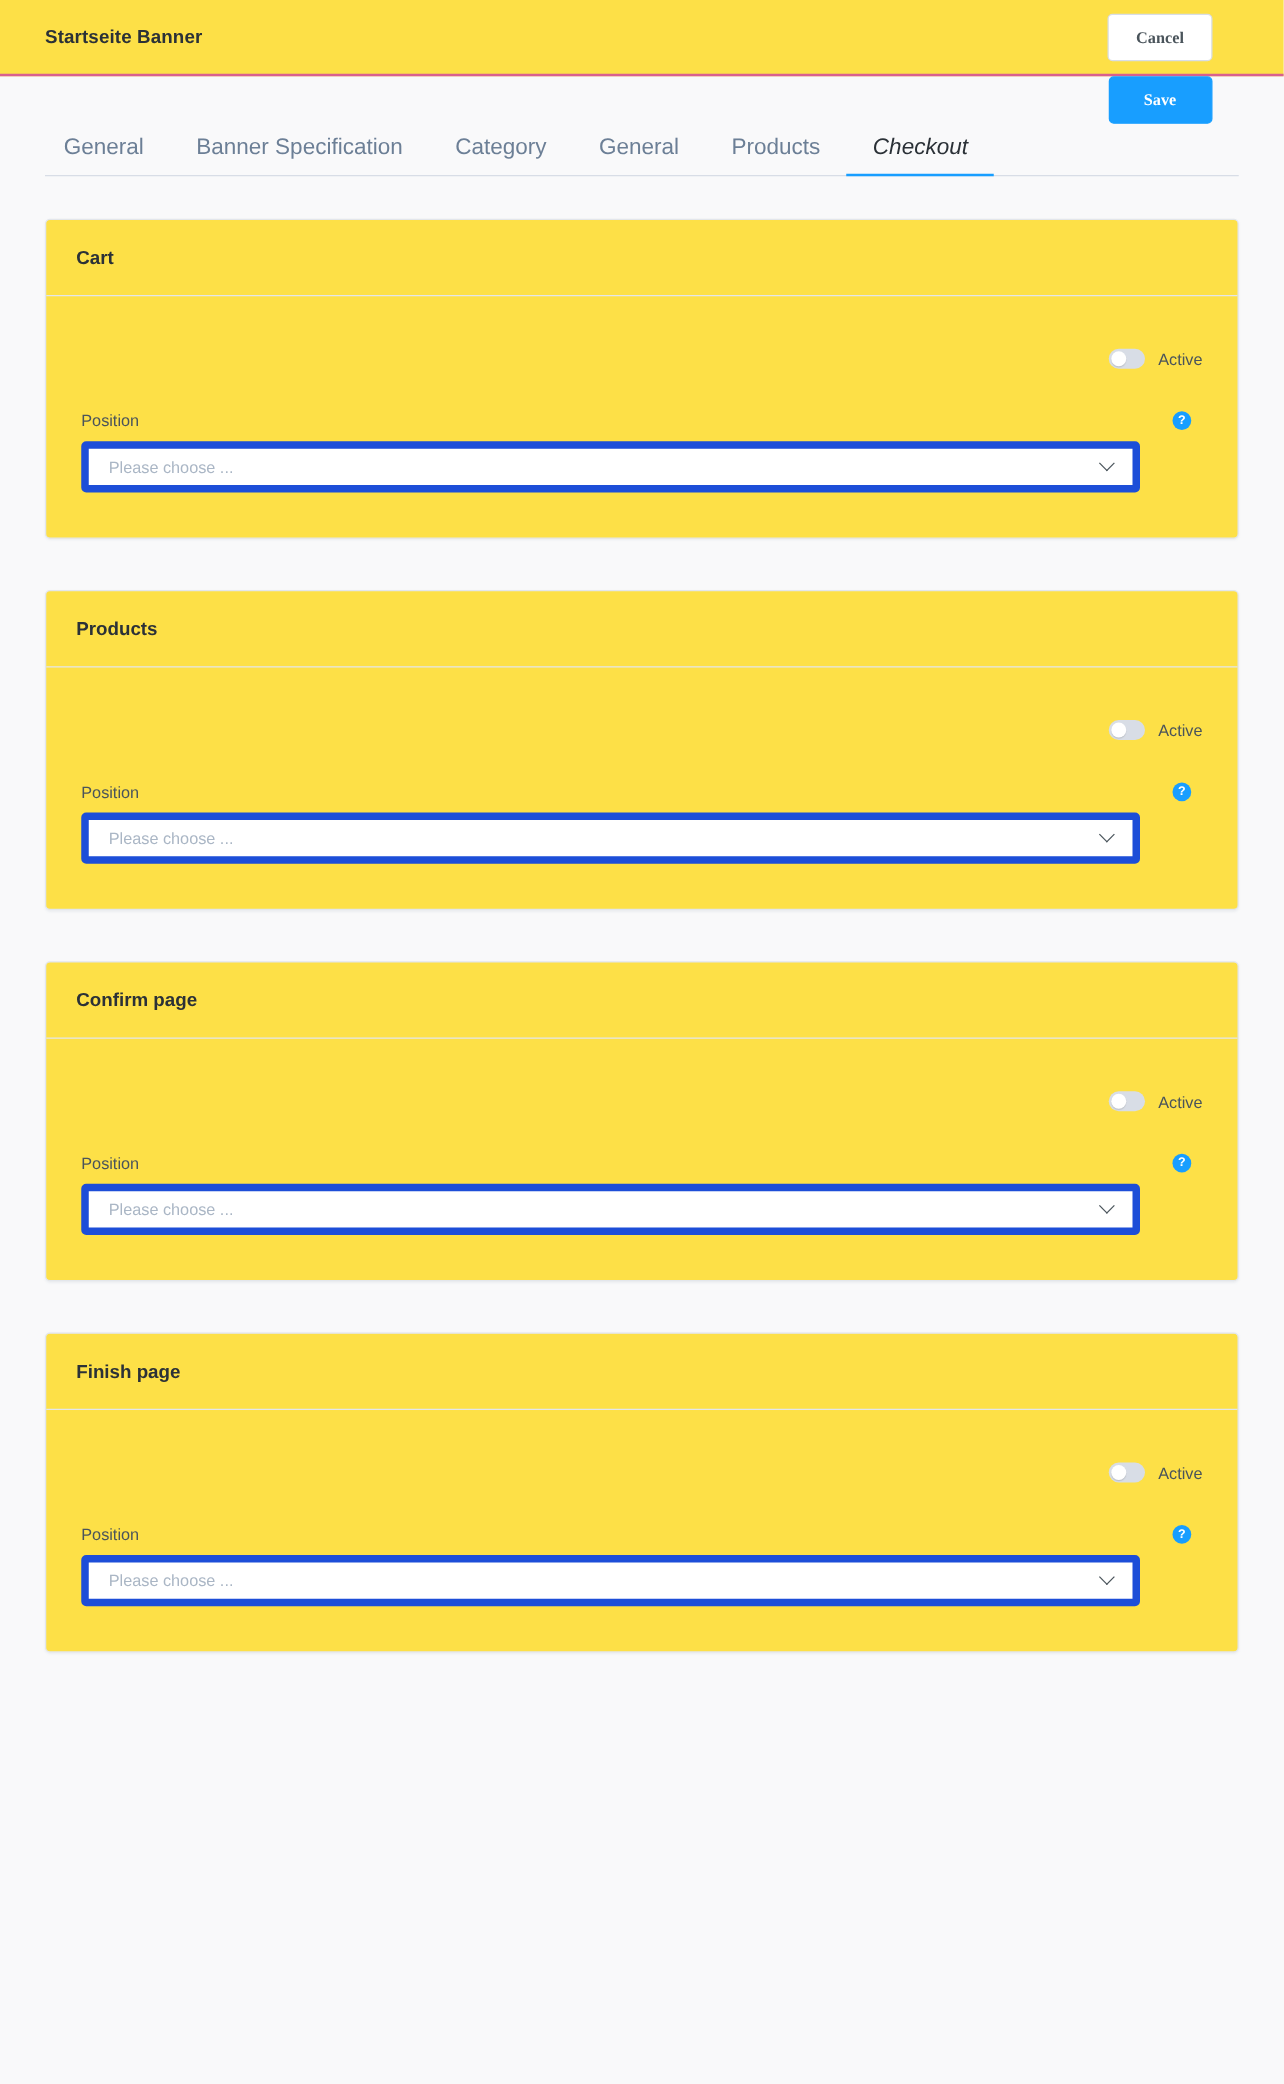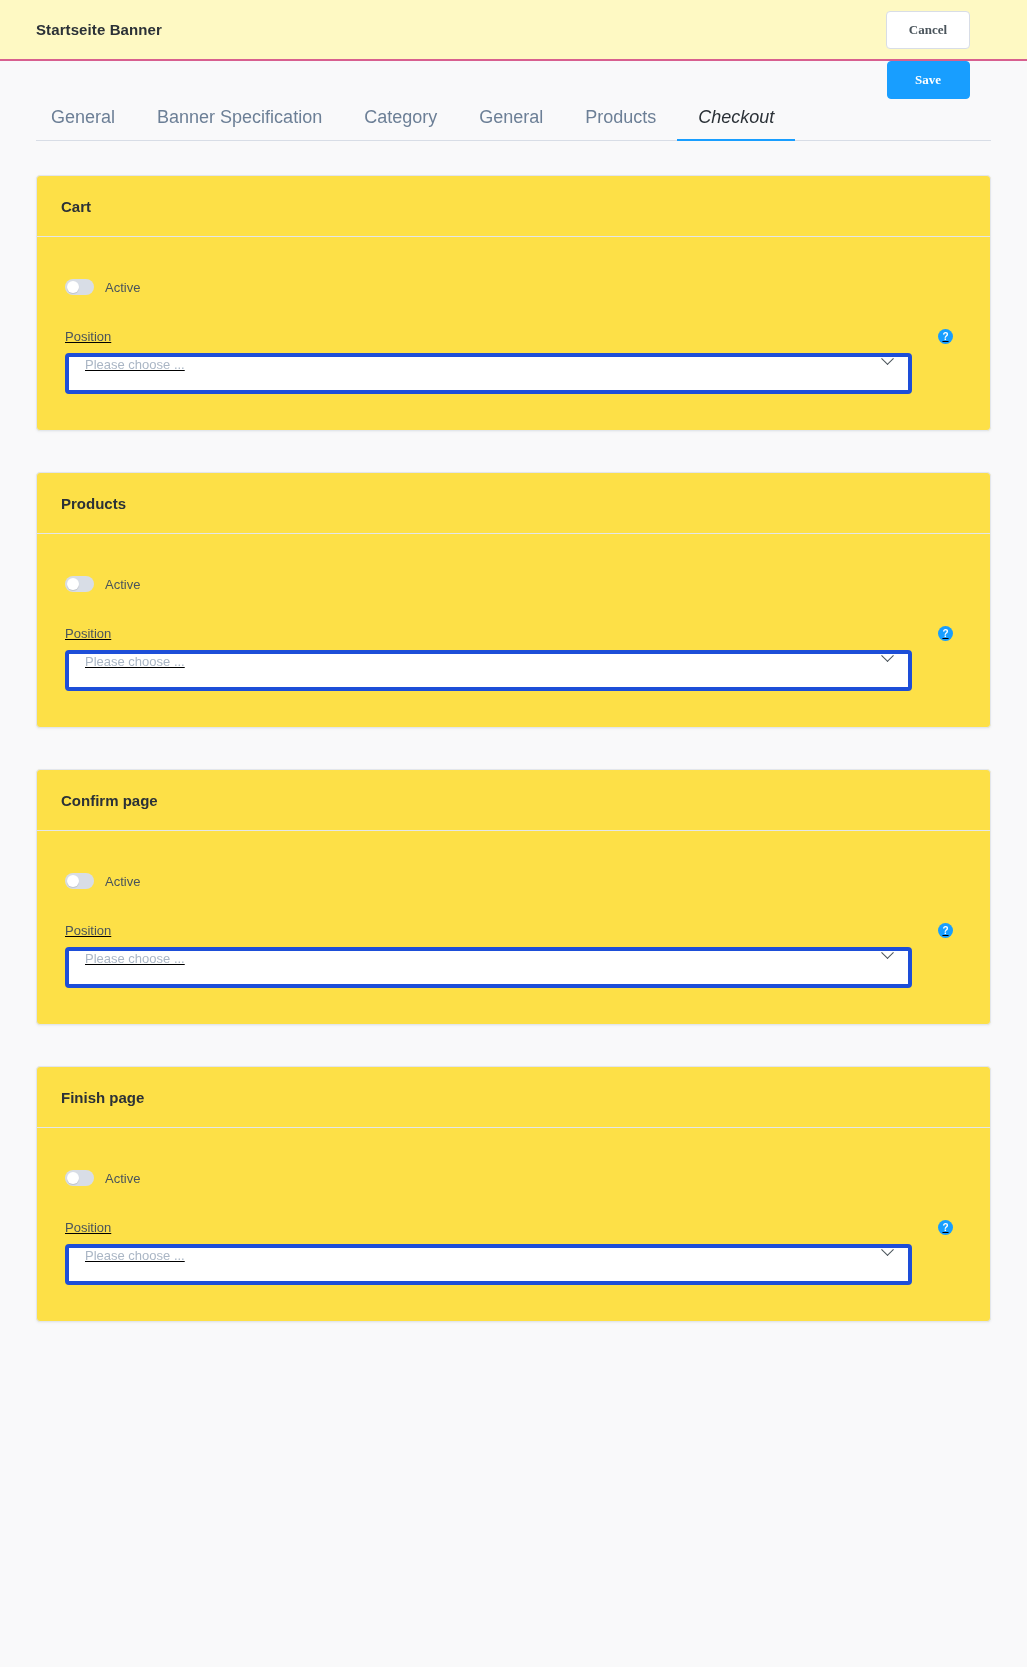--- a/index.html
+++ b/index.html
@@ -9,21 +9,21 @@
     height: 1667px;
     background: #f9f9fa;
     font-family: "Liberation Sans", sans-serif;
     -webkit-font-smoothing: antialiased;
   }
 
   
   .smart-bar {
     position: relative;
     height: 61px;
-    background: #fef9c3;
+    background: #fde047;
     display: flex;
     align-items: center;
     padding: 0 30px 0 36px;
     border-bottom: 2px solid #d8608f;
   }
 
   .smart-bar-title {
     font-size: 15px;
     font-weight: bold;
     color: #2b3137;
@@ -139,20 +139,21 @@
   .card-body {
     padding: 42px 28px 36px 28px;
   }
 
   
   .field-switch {
     display: flex;
     align-items: center;
     gap: 11px;
     margin-bottom: 34px;
+    justify-content: flex-end;
   }
   .switch {
     width: 29px;
     height: 16px;
     border-radius: 8px;
     background: #d8dde6;
     position: relative;
     flex: 0 0 auto;
     cursor: pointer;
   }
@@ -165,21 +166,20 @@
     box-shadow: 0 1px 1px rgba(0,0,0,.12);
   }
   .switch-label {
     font-size: 13px;
     color: #4a545b;
   }
 
   
   .field {
     position: relative;
-    text-decoration: underline;
   }
   .field-label-row {
     display: flex;
     align-items: center;
     margin-bottom: 9px;
   }
   .field-label {
     font-size: 13px;
     color: #4a545b;
   }
@@ -194,25 +194,25 @@
     font-weight: bold;
     display: flex;
     align-items: center;
     justify-content: center;
     cursor: pointer;
     line-height: 1;
   }
   .select-box {
     position: relative;
     height: 41px;
-    border: 4px solid #1d4ed8;
+    border: 6px solid #1d4ed8;
     border-radius: 4px;
     background: #fff;
     display: flex;
-    align-items: flex-start;
+    align-items: center;
     padding: 0 16px 0 16px;
     cursor: pointer;
     width: 847px;
     max-width: 100%;
   }
   .select-placeholder {
     font-size: 13px;
     color: #aab6c5;
   }
   .select-chevron {

